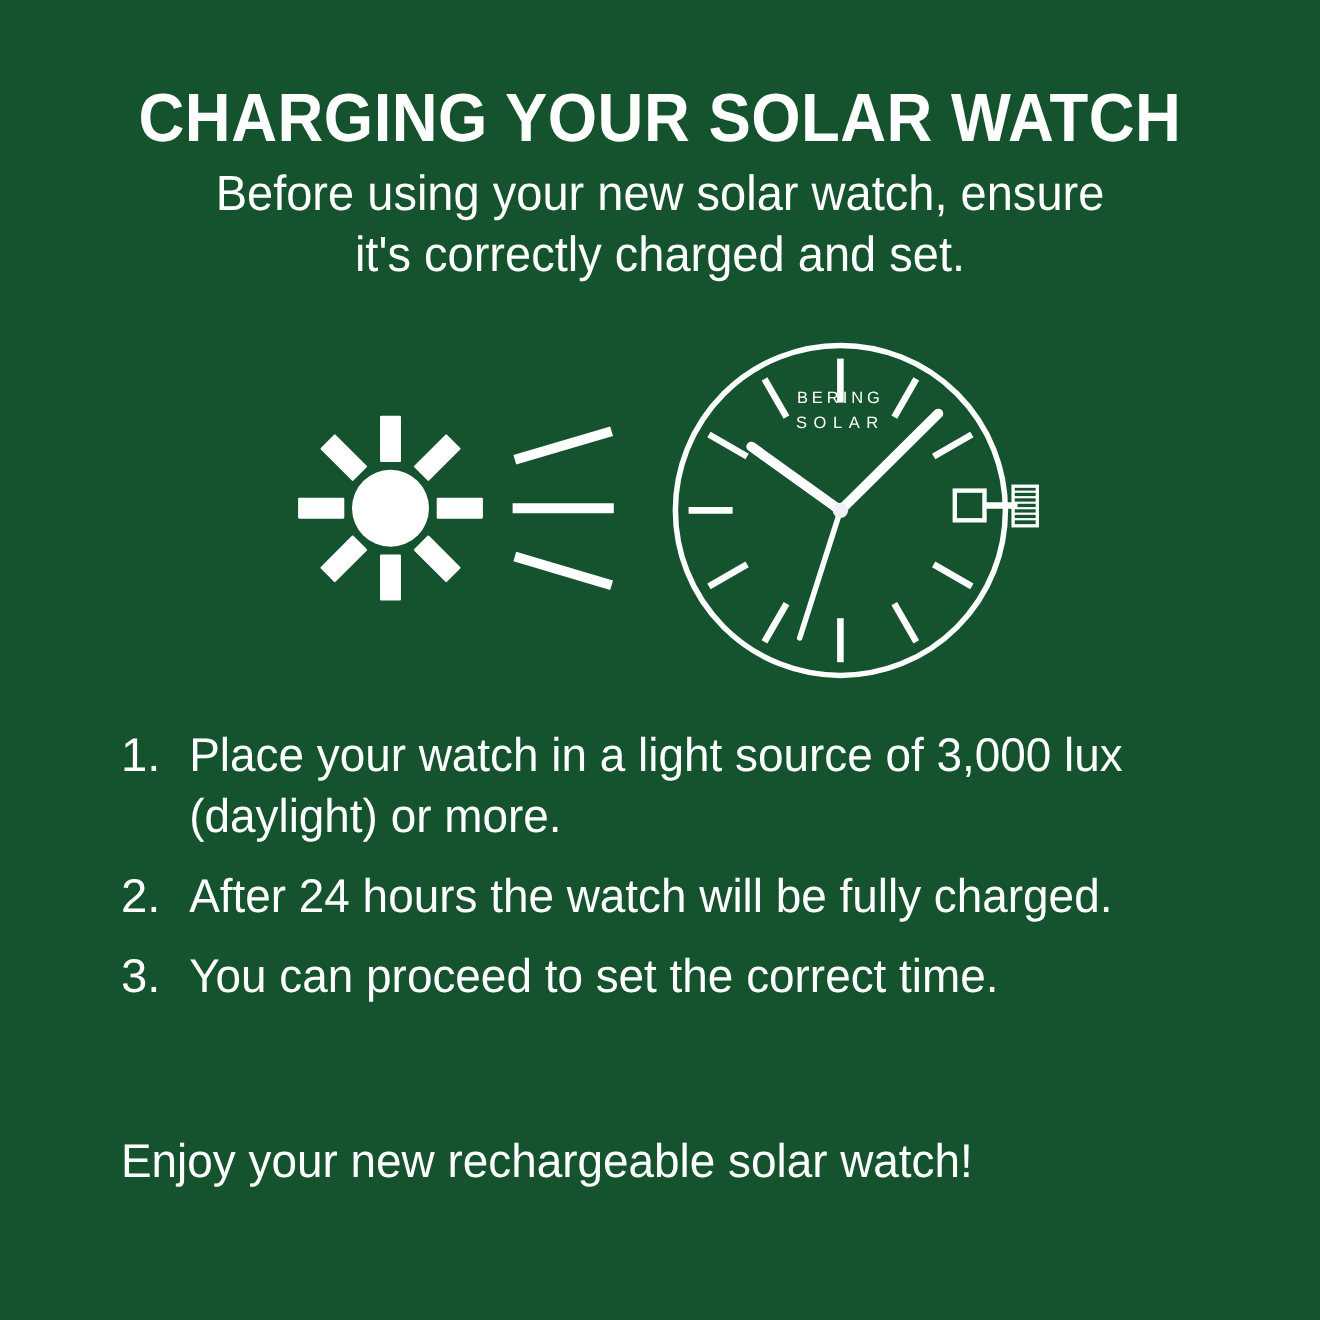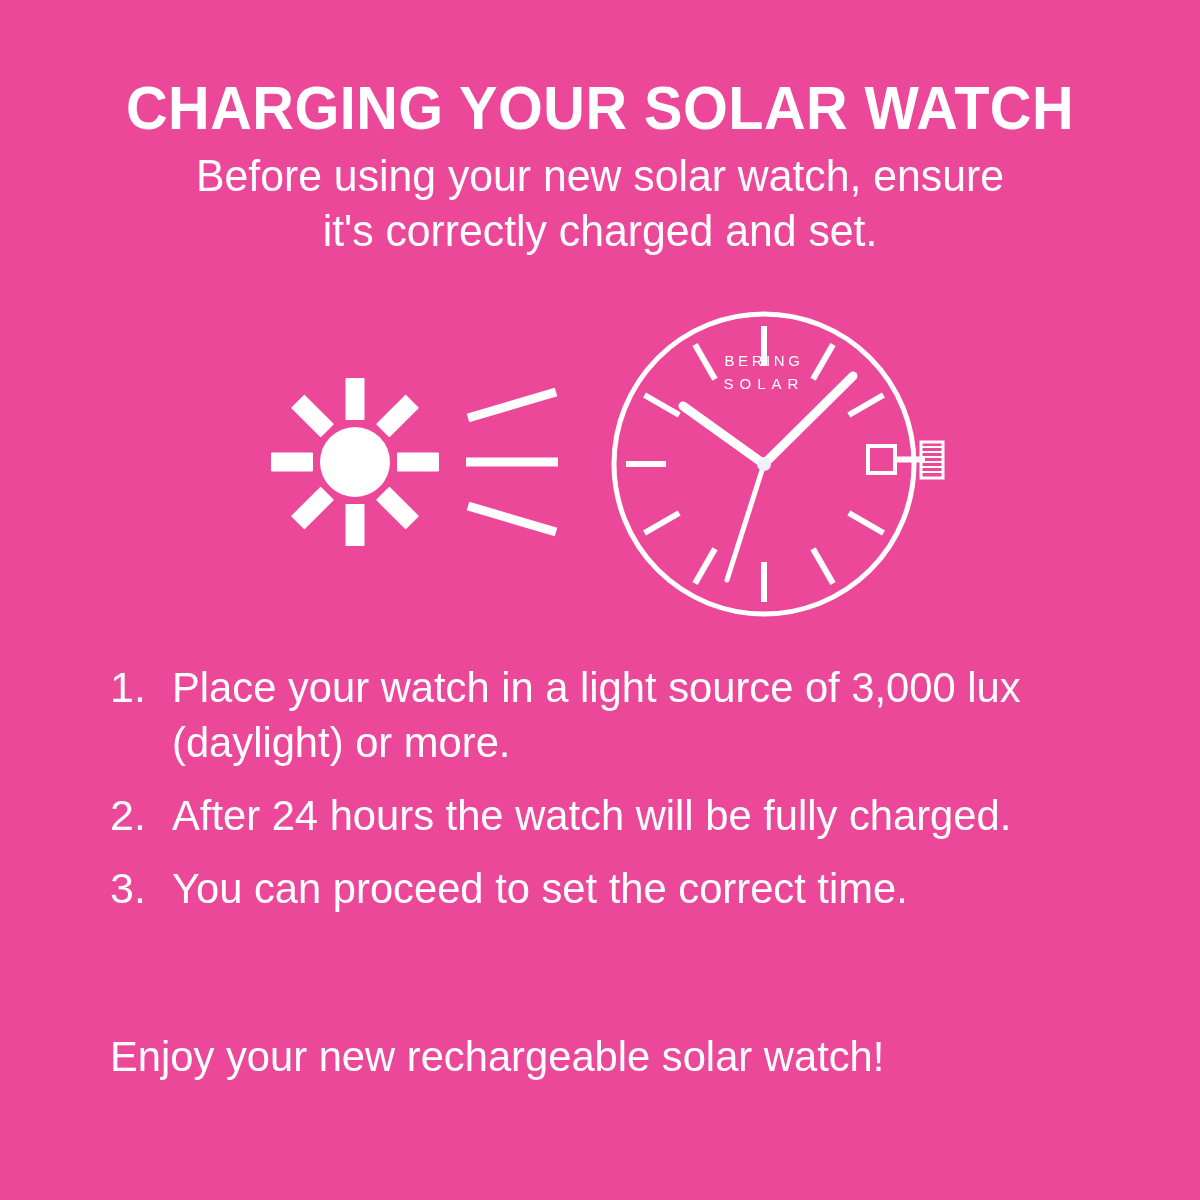--- a/index.html
+++ b/index.html
@@ -103,21 +103,21 @@
     line-height: 1.25;
     font-weight: 400;
     transform: scaleX(0.97);
     transform-origin: left top;
     white-space: nowrap;
   }
 </style>
 </head>
 <body style="background: rgb(141, 159, 184); color: rgb(255, 255, 255);">
 
-<div class="poster" style="background: #ec4899;">
+<div class="poster" style="background: #14532d;">
 
   <div class="header">
     <h1 class="headline">CHARGING YOUR SOLAR WATCH</h1>
     <div class="subhead">
       <span class="line">Before using your new solar watch, ensure</span>
       <span class="line">it's correctly charged and set.</span>
     </div>
   </div>
 
   <div class="illustration">

